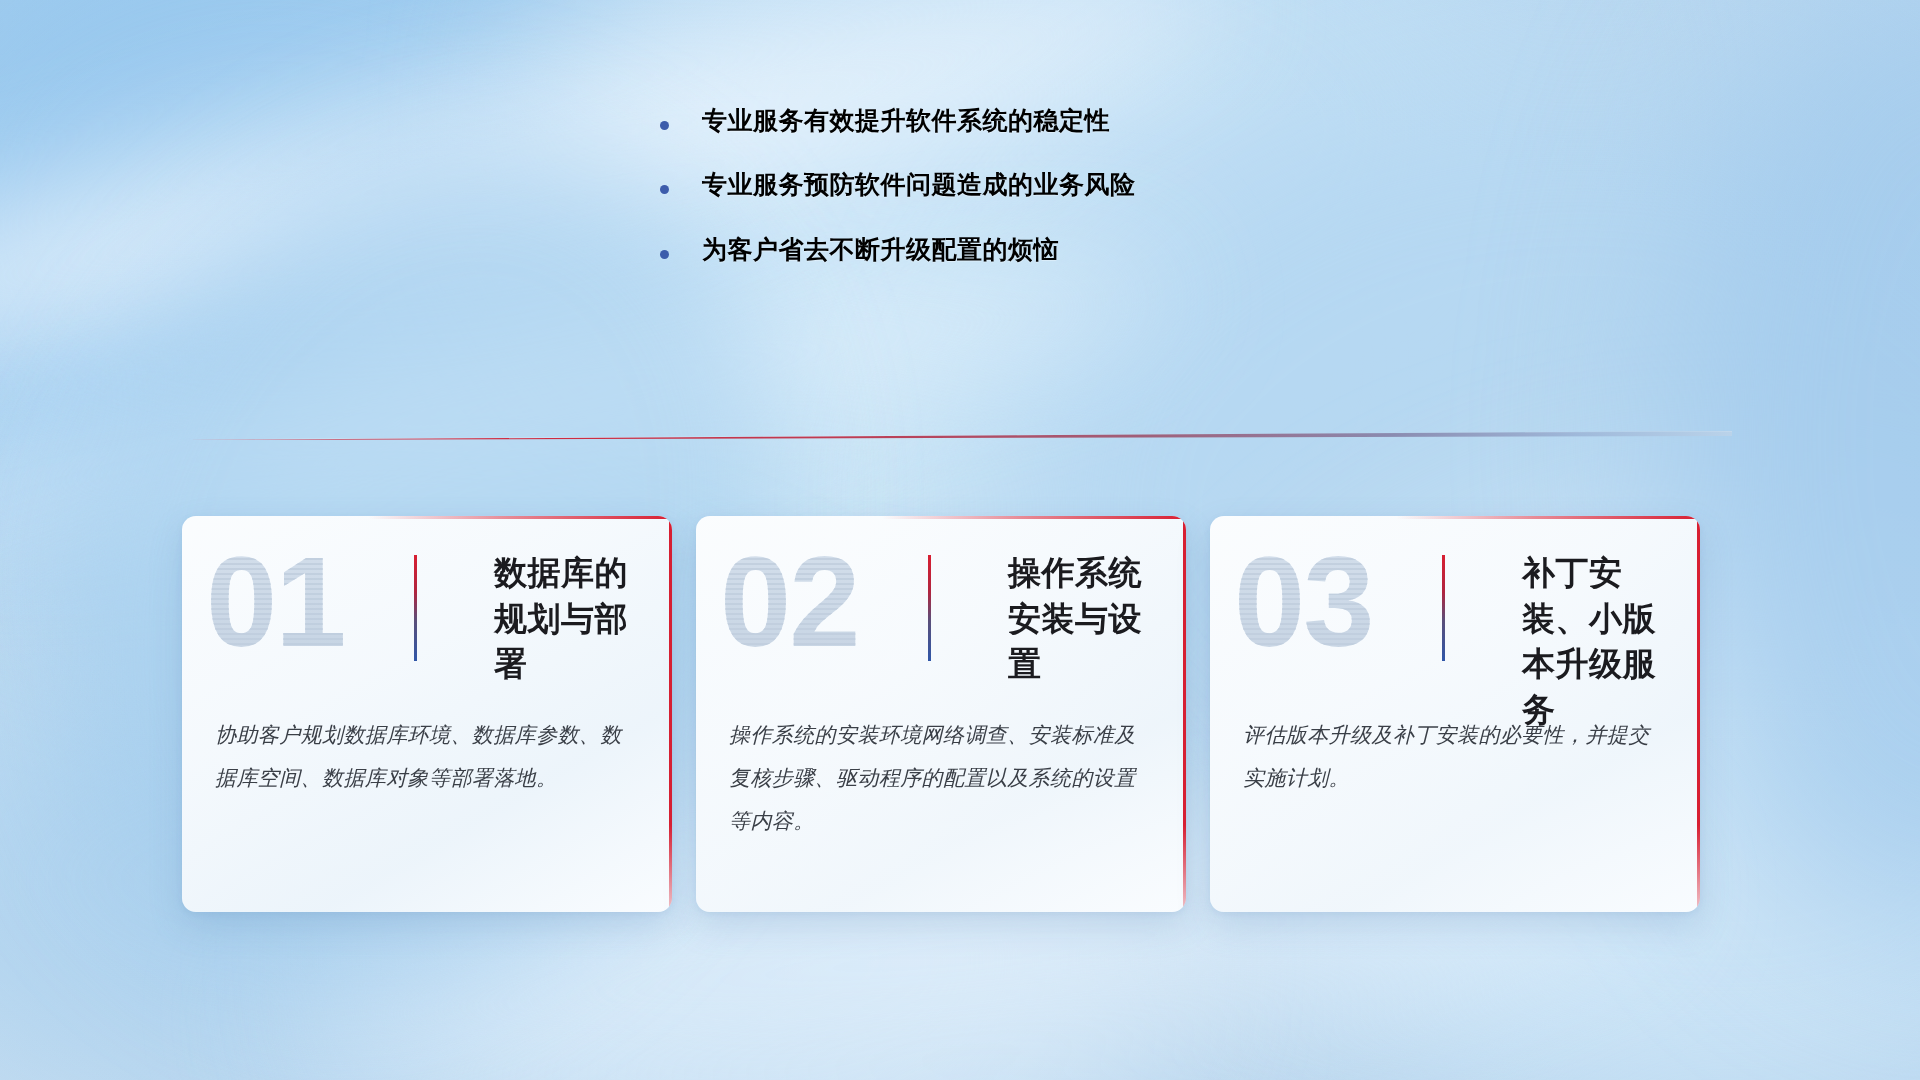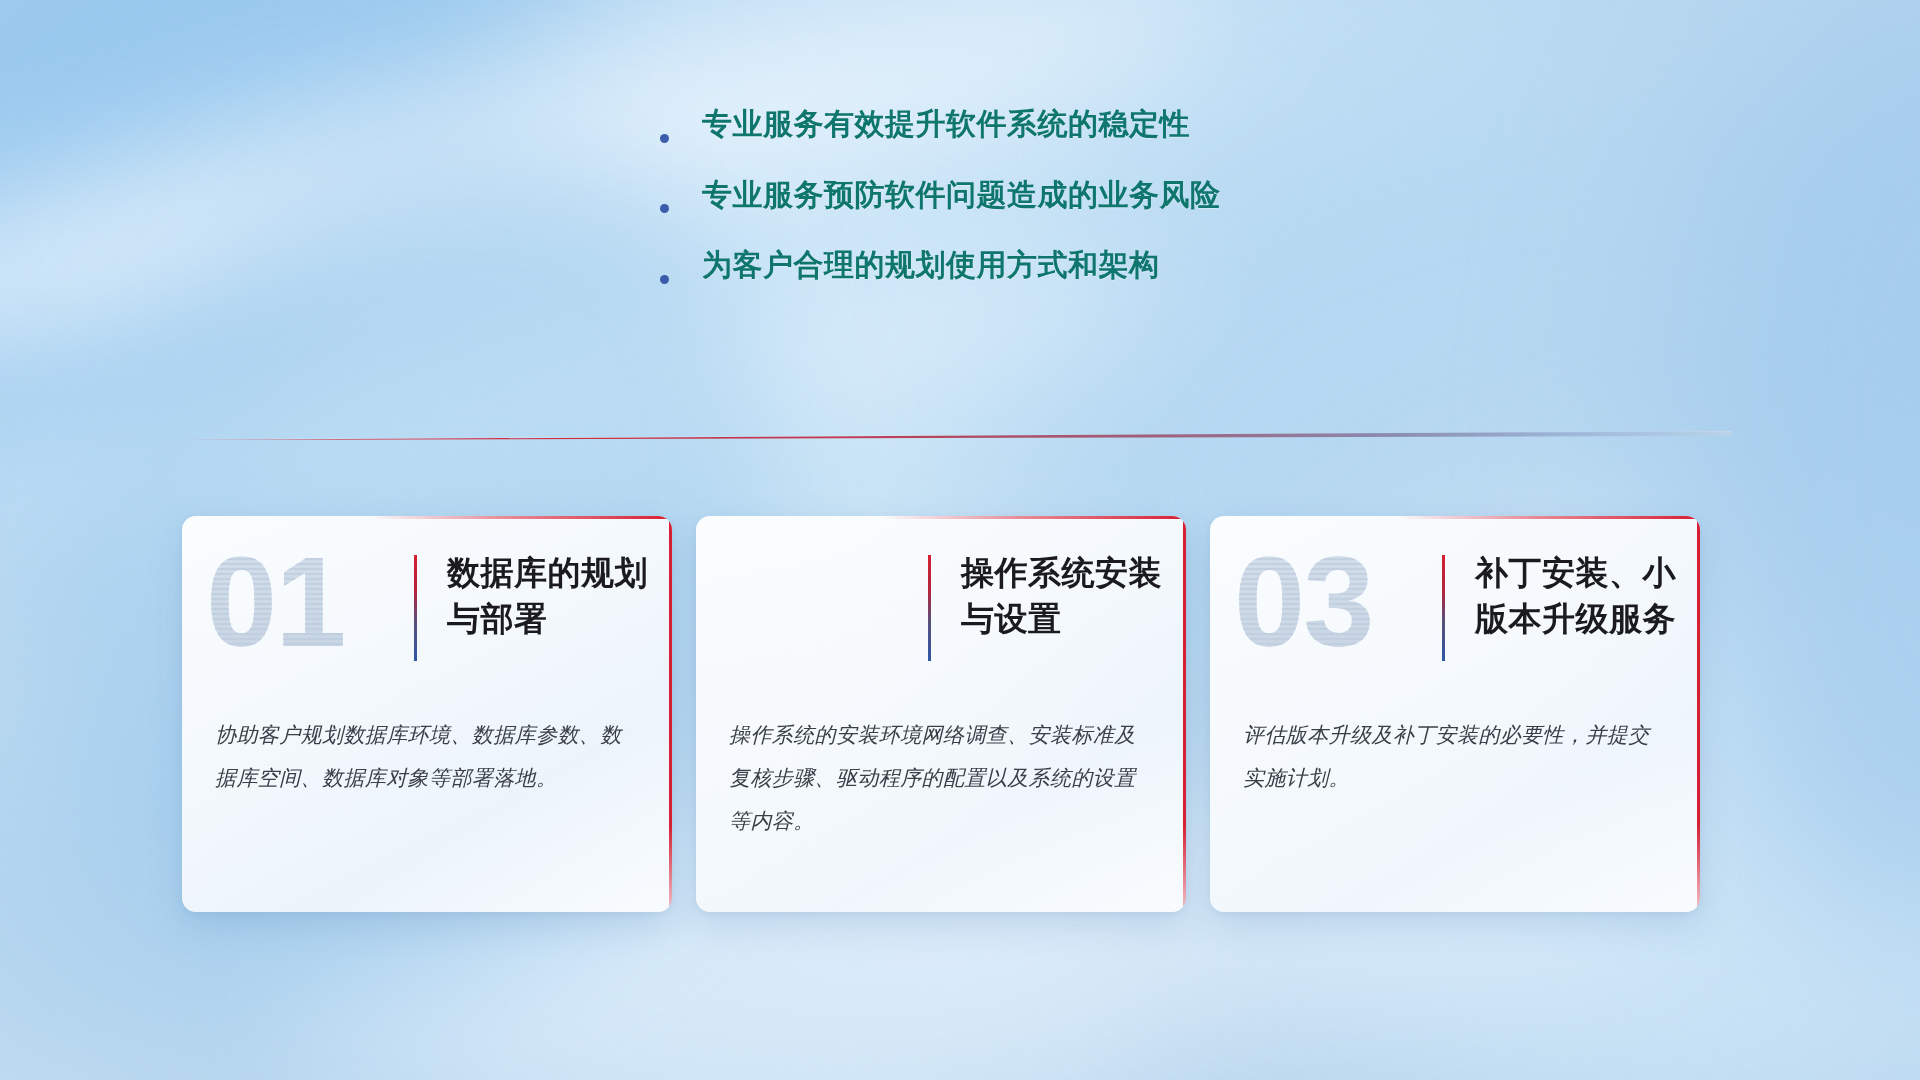--- a/index.html
+++ b/index.html
@@ -38,25 +38,25 @@
     position:absolute;inset:0;
     background:radial-gradient(120% 90% at 50% 45%,rgba(255,255,255,0) 40%,rgba(152,196,232,.28) 100%);
   }
 
   
   .bullets{
     position:absolute;left:660px;top:105px;width:760px;
     color:#3b5ba9;
   }
   .bullet-row{
-    display:flex;align-items:flex-end;
+    display:flex;align-items:flex-start;
     margin-bottom:33px;
-    font-size:30px;line-height:1.25;font-weight:700;
+    font-size:25px;line-height:1.25;font-weight:700;
     letter-spacing:.5px;
-    color:#0f766e;
+    color:#000000;
     text-shadow:0 1px 1px rgba(255,255,255,.35);
   }
   .bullet-dot{
     width:9px;height:9px;border-radius:50%;
     background:#3c5cab;flex:0 0 auto;
     margin-top:16px;margin-right:33px;
   }
 
   
   .divider{
@@ -113,20 +113,21 @@
     position:absolute;left:232px;top:34px;right:18px;
     display:flex;align-items:flex-start;
   }
   .vbar{
     width:3px;height:106px;flex:0 0 auto;margin-right:30px;margin-top:5px;
     background:linear-gradient(180deg,#d81f32 0%,#b0253f 35%,#5a4f7a 62%,#2f56a8 100%);
   }
   .card-title{
     font-size:33px;line-height:1.38;font-weight:700;color:#1b1b1f;
     letter-spacing:.5px;
+    margin-left:47px;
   }
   .card-body{
     position:absolute;left:33px;right:30px;top:198px;
     font-size:21px;line-height:2.04;color:#3a3f47;
     letter-spacing:.4px;
     font-style:italic;
   }
 </style>
 </head>
 <body>
@@ -152,21 +153,21 @@
   <div class="bullet-row">
     <span class="bullet-dot"></span>
     <span>专业服务有效提升软件系统的稳定性</span>
   </div>
   <div class="bullet-row">
     <span class="bullet-dot"></span>
     <span>专业服务预防软件问题造成的业务风险</span>
   </div>
   <div class="bullet-row">
     <span class="bullet-dot"></span>
-    <span>为客户合理的规划使用方式和架构</span>
+    <span>为客户省去不断升级配置的烦恼</span>
   </div>
 </div>
 
 <div class="divider">
   <svg viewBox="0 0 1546 16" preserveAspectRatio="none">
     <defs>
       <linearGradient id="dg" x1="0" y1="0" x2="1" y2="0">
         <stop offset="0" stop-color="#d81f32"></stop>
         <stop offset="0.16" stop-color="#d4253a"></stop>
         <stop offset="0.42" stop-color="#bf3b52"></stop>
@@ -193,20 +194,21 @@
         <div class="card-title">数据库的规划与部署</div>
       </div>
     </div>
     <div class="card-body">协助客户规划数据库环境、数据库参数、数据库空间、数据库对象等部署落地。</div>
   </div>
 
   <div class="card">
     <div class="card-accent2"></div>
     <div class="card-accent3"></div>
     <div class="card-head">
+      <div class="ghost-num">02</div>
       <div class="head-right">
         <div class="vbar"></div>
         <div class="card-title">操作系统安装与设置</div>
       </div>
     </div>
     <div class="card-body">操作系统的安装环境网络调查、安装标准及复核步骤、驱动程序的配置以及系统的设置等内容。</div>
   </div>
 
   <div class="card">
     <div class="card-accent2"></div>

